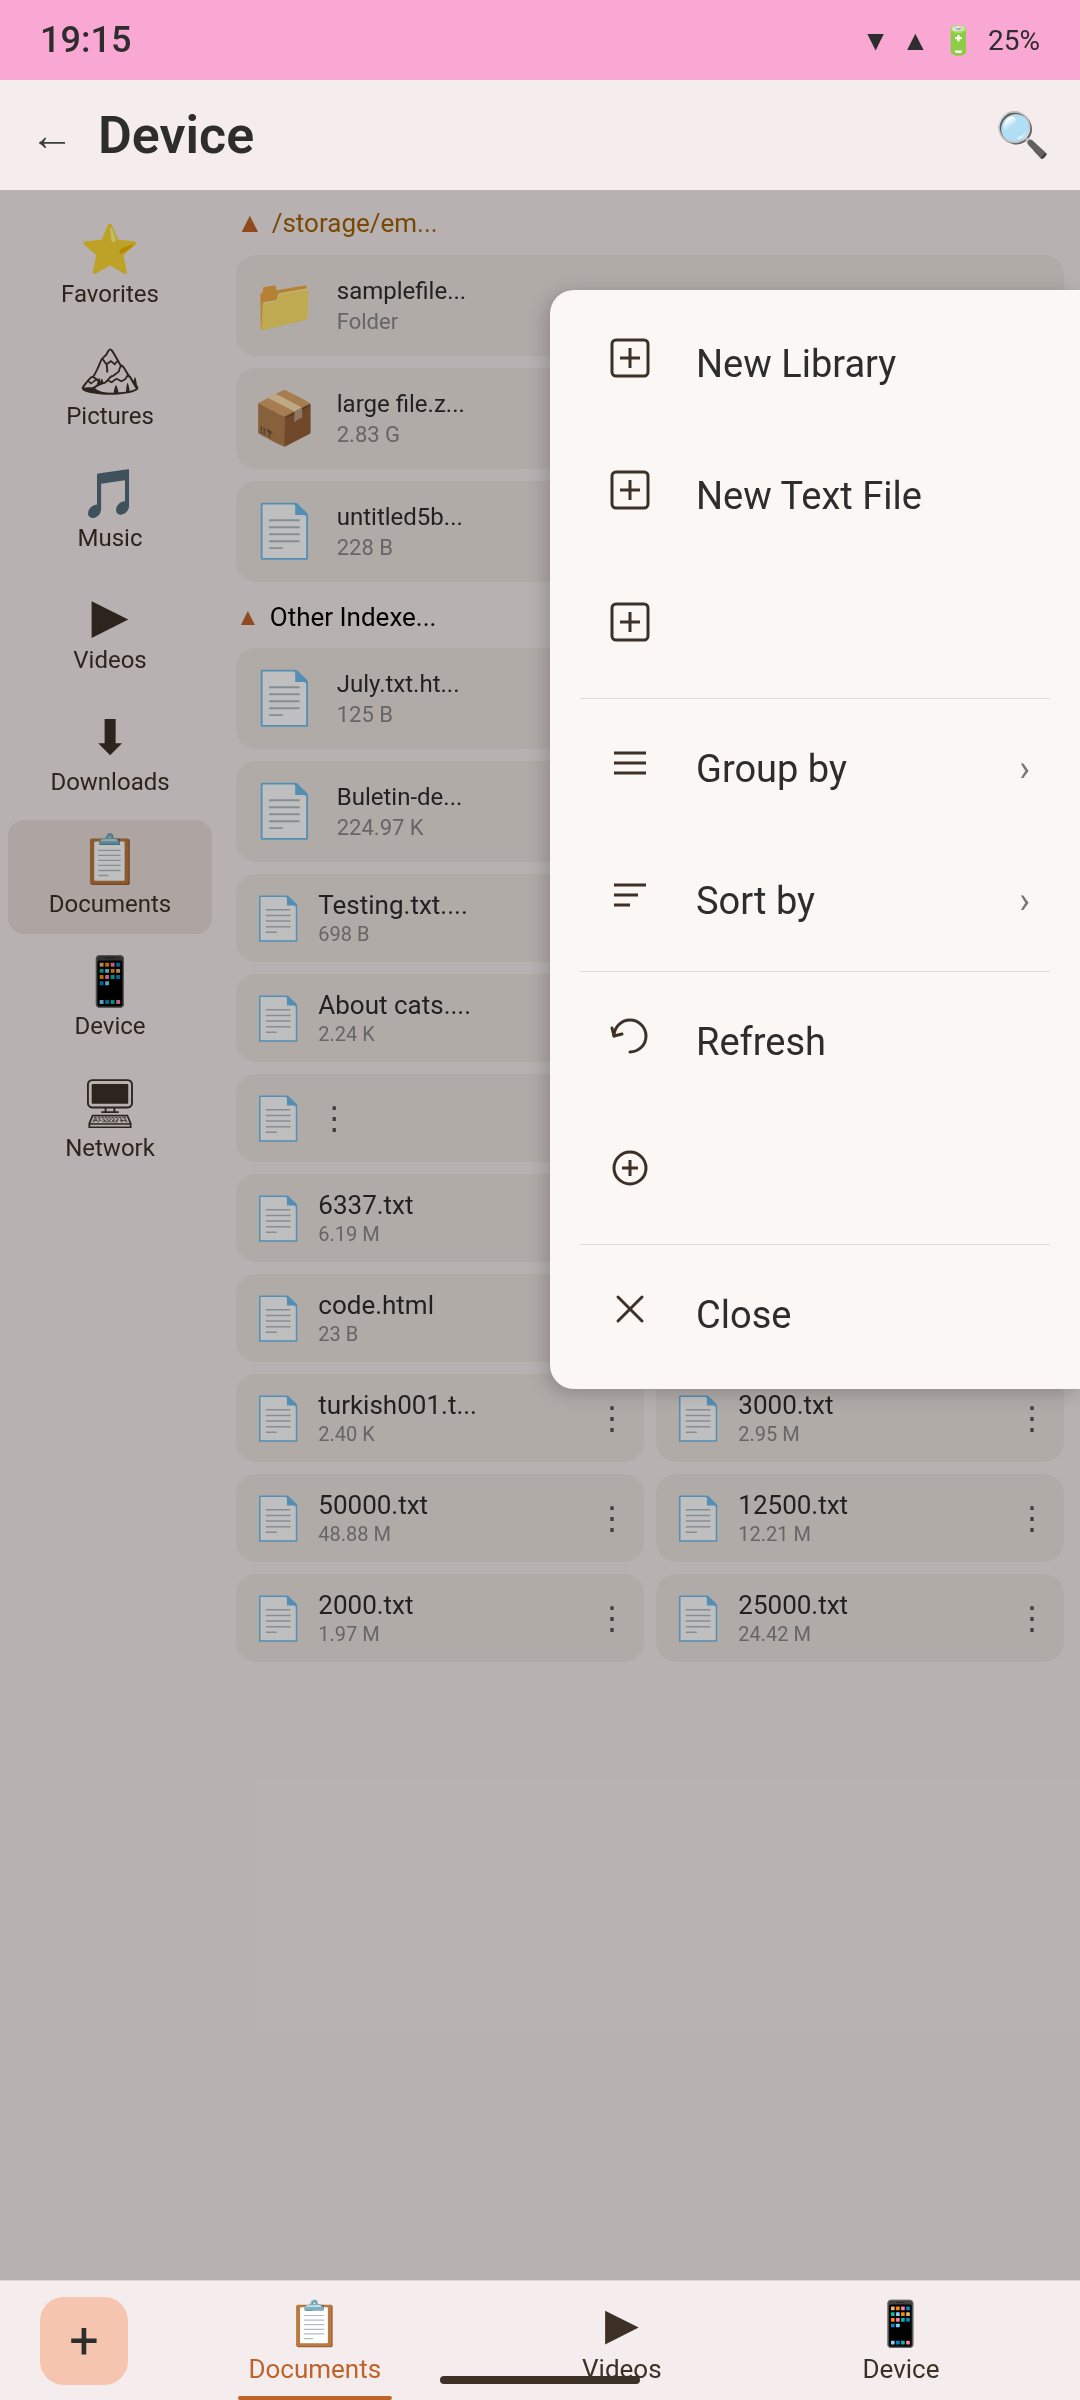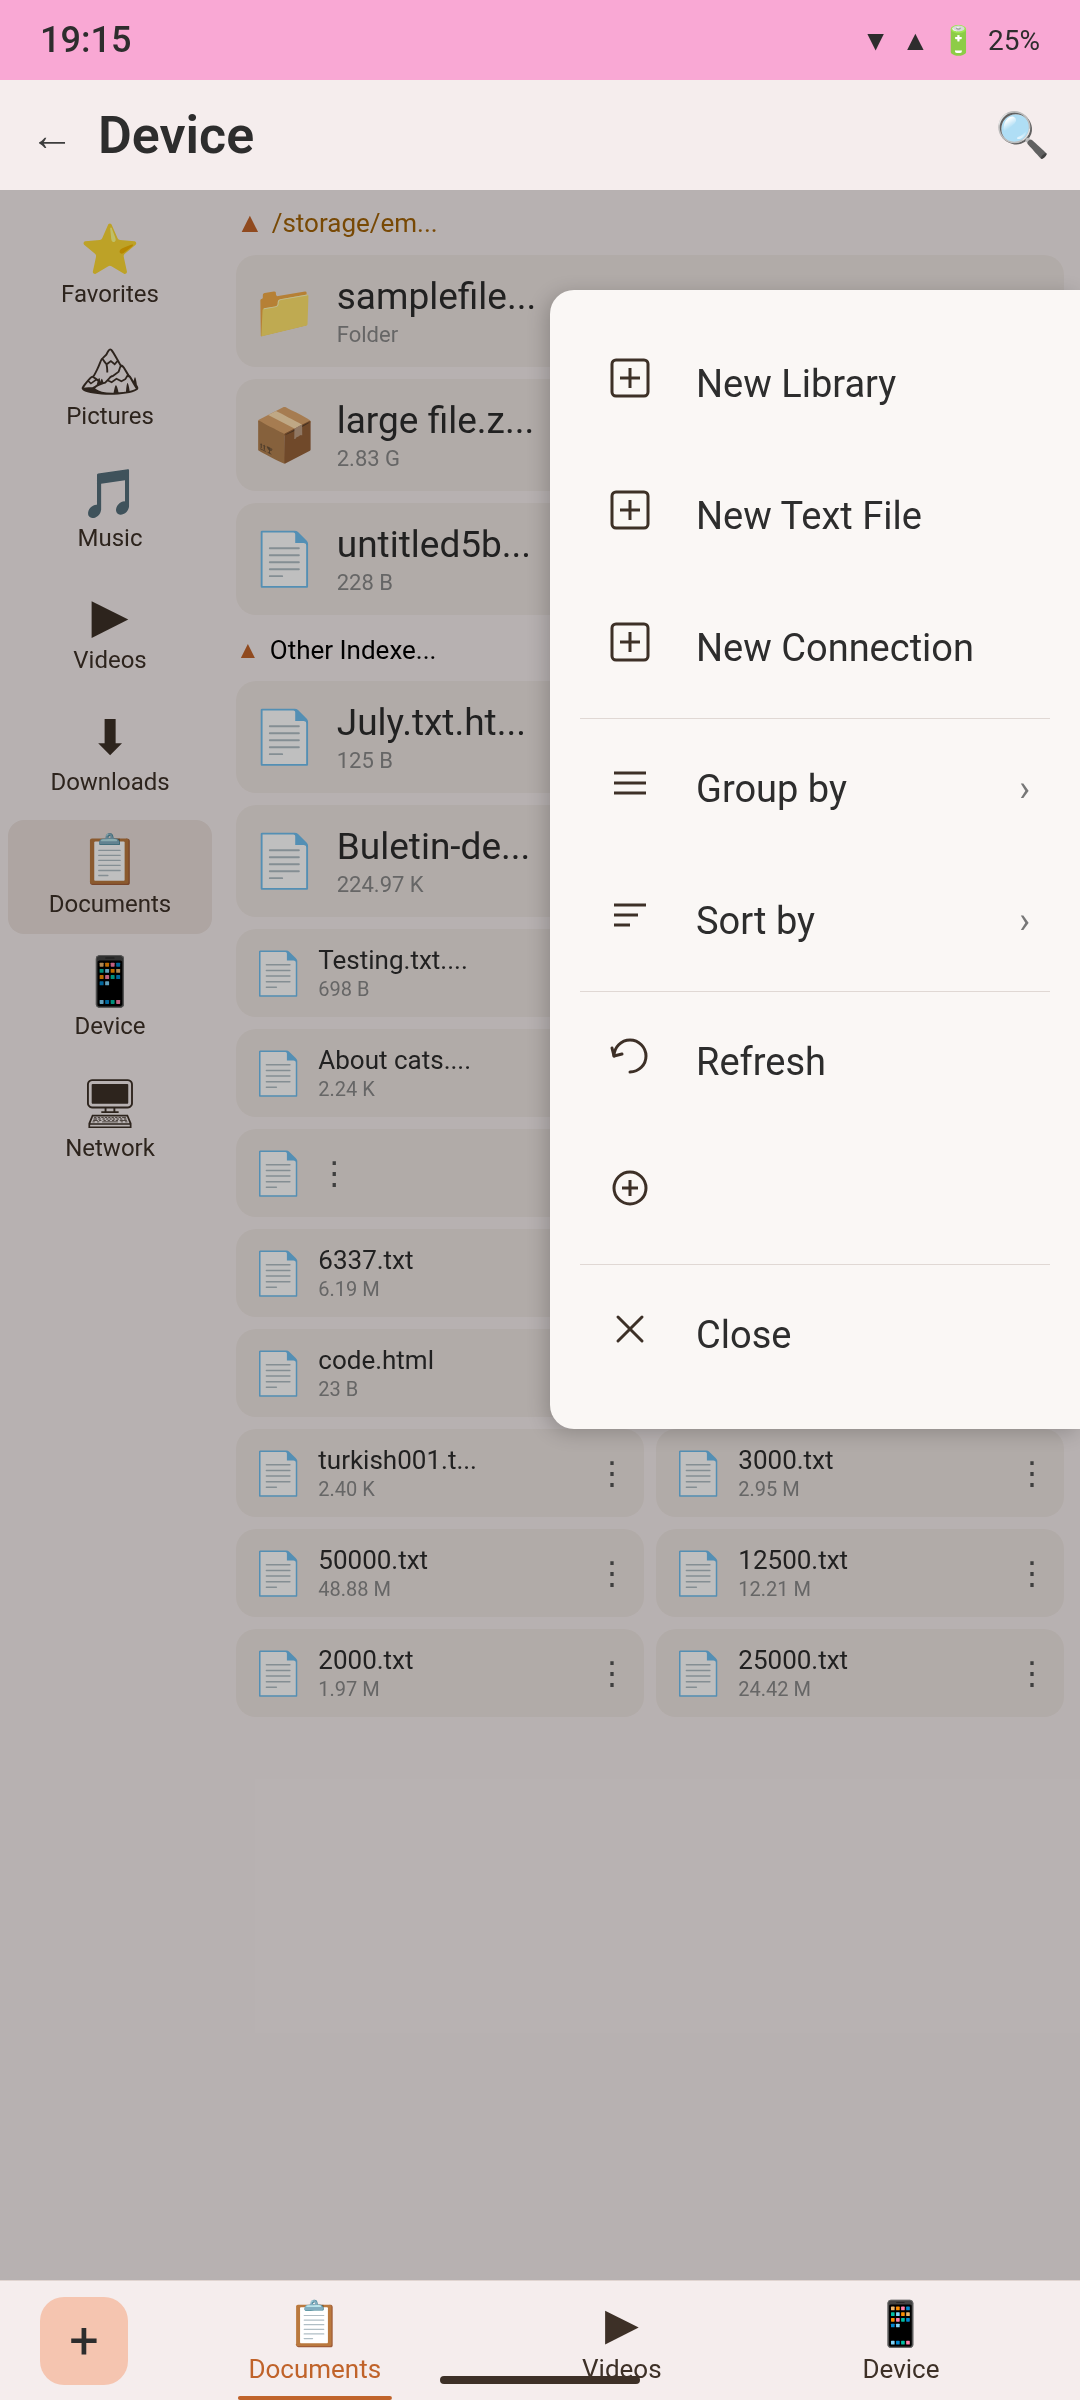--- a/index.html
+++ b/index.html
@@ -141,21 +141,21 @@
     .file-item .file-icon {
       font-size: 52px;
       color: #3d3027;
       margin-right: 20px;
       flex-shrink: 0;
     }
     .file-item .file-info {
       flex: 1;
     }
     .file-item .file-name {
-      font-size: 37px;
+      font-size: 24px;
       color: #2d2d2d;
       white-space: nowrap;
       overflow: hidden;
       text-overflow: ellipsis;
       max-width: 200px;
     }
     .file-item .file-meta {
       font-size: 22px;
       color: #888;
       margin-top: 4px;
@@ -233,21 +233,21 @@
 
     .context-menu {
       position: absolute;
       top: 100px;
       right: 0;
       width: 530px;
       background: #faf7f5;
       border-radius: 24px 0 0 24px;
       box-shadow: -4px 4px 20px rgba(0,0,0,0.2);
       z-index: 20;
-      padding: 28px 0;
+      padding: 8px 0;
       margin-left: 20px;
     }
     .menu-item {
       display: flex;
       align-items: center;
       padding: 36px 50px;
       cursor: pointer;
       gap: 36px;
     }
     .menu-item .menu-icon {
@@ -608,21 +608,20 @@
       <span class="menu-label">New Text File</span>
     </div>
     <div class="menu-item">
       <span class="menu-icon">
         <svg width="48" height="48" viewBox="0 0 48 48" fill="none">
           <rect x="6" y="6" width="36" height="36" rx="4" stroke="#3d3027" stroke-width="3" fill="none"></rect>
           <line x1="24" y1="14" x2="24" y2="34" stroke="#3d3027" stroke-width="3"></line>
           <line x1="14" y1="24" x2="34" y2="24" stroke="#3d3027" stroke-width="3"></line>
         </svg>
       </span>
-      <span class="menu-label">New Connection</span>
     </div>
     <div class="menu-divider"></div>
     <div class="menu-item">
       <span class="menu-icon">
         <svg width="48" height="48" viewBox="0 0 48 48" fill="none">
           <line x1="8" y1="14" x2="40" y2="14" stroke="#3d3027" stroke-width="3"></line>
           <line x1="8" y1="24" x2="40" y2="24" stroke="#3d3027" stroke-width="3"></line>
           <line x1="8" y1="34" x2="40" y2="34" stroke="#3d3027" stroke-width="3"></line>
         </svg>
       </span>

